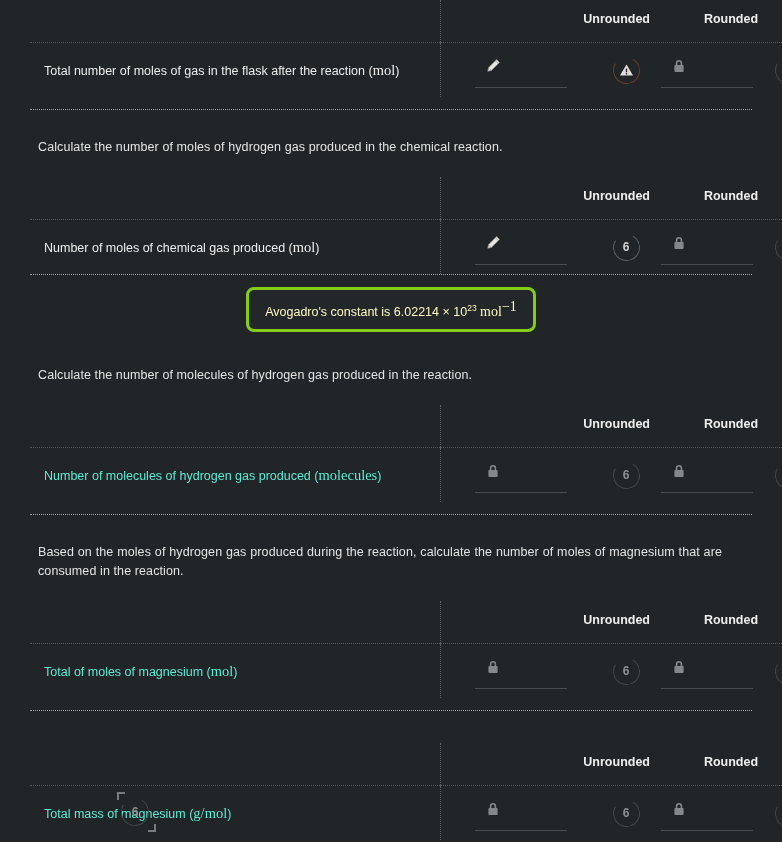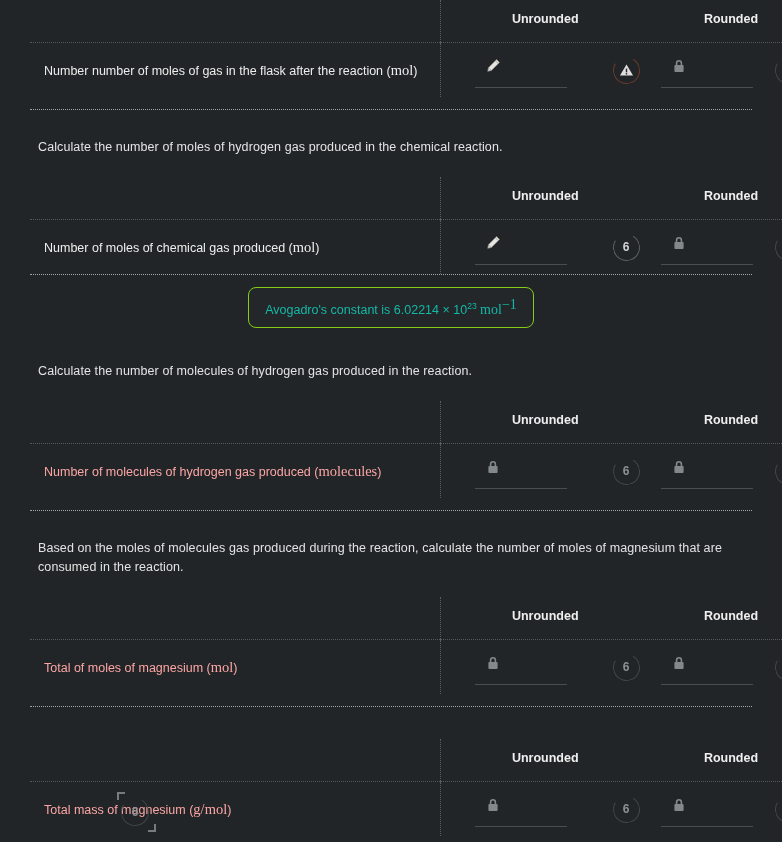--- a/index.html
+++ b/index.html
@@ -67,41 +67,41 @@
 
   .hdr-row th {
     height: 42px;
     font-size: 12.5px;
     font-weight: bold;
     color: #efefef;
     text-align: center;
     padding-bottom: 4px;
   }
   .hdr-row th.empty { border-right: 1px dotted #5a5f61; }
-  .hdr-row th.h-unr { text-align: center; }
+  .hdr-row th.h-unr { text-align: right; }
   .hdr-row th.h-rnd { text-align: center; }
 
   .rowsep td {
     height: 1px;
     padding: 0;
   }
   .rowsep .sep-line {
     height: 0;
     border-top: 1px dotted #56595b;
   }
   .rowsep td.divcell { border-right: 1px dotted #5a5f61; }
 
   .data-row td { height: 54px; }
   .data-row td.c-labelcell {
     border-right: 1px dotted #5a5f61;
     font-size: 12.5px;
     color: #ededed;
     padding-left: 14px;
   }
-  .data-row.dim td.c-labelcell { color: #fca5a5; }
+  .data-row.dim td.c-labelcell { color: #5eead4; }
 
   
   .field {
     position: relative;
     display: flex;
     align-items: center;
     height: 36px;
     margin: 0 auto;
     width: 92px;
     border-bottom: 1px solid #4a4e50;
@@ -161,24 +161,24 @@
 
   .badge-wrap { display: flex; align-items: center; justify-content: center; }
 
   
   .chip-row {
     display: flex;
     justify-content: center;
     padding: 12px 0 6px 0;
   }
   .chip {
-    border: 1px solid #84cc16;
+    border: 3px solid #84cc16;
     border-radius: 8px;
     background: #23272a;
-    color: #14b8a6;
+    color: #fef9c3;
     font-size: 12.5px;
     padding: 10px 16px;
     line-height: 1;
     white-space: nowrap;
   }
   .mathser {
     font-family: "Liberation Serif", "DejaVu Serif", serif;
     font-size: 14px;
   }
   .unit {
@@ -231,21 +231,21 @@
       <tr class="rowsep">
         <td class="divcell">
               <div class="sep-line"></div>
             </td>
         <td colspan="4">
               <div class="sep-line"></div>
             </td>
       </tr>
       <tr class="data-row">
         <td class="c-labelcell">
-          <span>Number number of moles of gas in the flask after the reaction (</span><span class="unit">mol</span><span>)</span>
+          <span>Total number of moles of gas in the flask after the reaction (</span><span class="unit">mol</span><span>)</span>
         </td>
         <td>
           <div class="field">
             <span class="icon-pencil">
               <svg viewBox="0 0 16 16" width="16" height="16">
                     <path d="M11.6 1.6l2.8 2.8-8.1 8.1-3.5.7.7-3.5z" fill="#e9e7e2" stroke="#9a9690" stroke-width=".7"></path>
                     <path d="M10.4 2.8l2.8 2.8" stroke="#8e8a84" stroke-width=".7"></path>
                     <path d="M3.5 9.7l2.8 2.8" stroke="#8e8a84" stroke-width=".6"></path>
                     <path d="M2.8 12.5l-.3 1.4 1.4-.3z" fill="#4a63a8"></path>
                   </svg>
@@ -436,21 +436,21 @@
       </tr>
     </tbody>
       </table>
   </div>
 
   <div class="spacer-sm"></div>
   <hr class="hr-dotted">
   <div class="spacer-md"></div>
 
   <div class="section">
-    <p class="prompt">Based on the moles of molecules gas produced during the reaction, calculate the number of moles of magnesium that are consumed in the reaction.</p>
+    <p class="prompt">Based on the moles of hydrogen gas produced during the reaction, calculate the number of moles of magnesium that are consumed in the reaction.</p>
     <div class="spacer-sm"></div>
     <table class="qtable">
       <colgroup>
         <col class="c-label">
           <col class="c-unr">
           <col class="c-unrb">
           <col class="c-rnd">
           <col class="c-rndb">
       </colgroup>
       <tbody>

